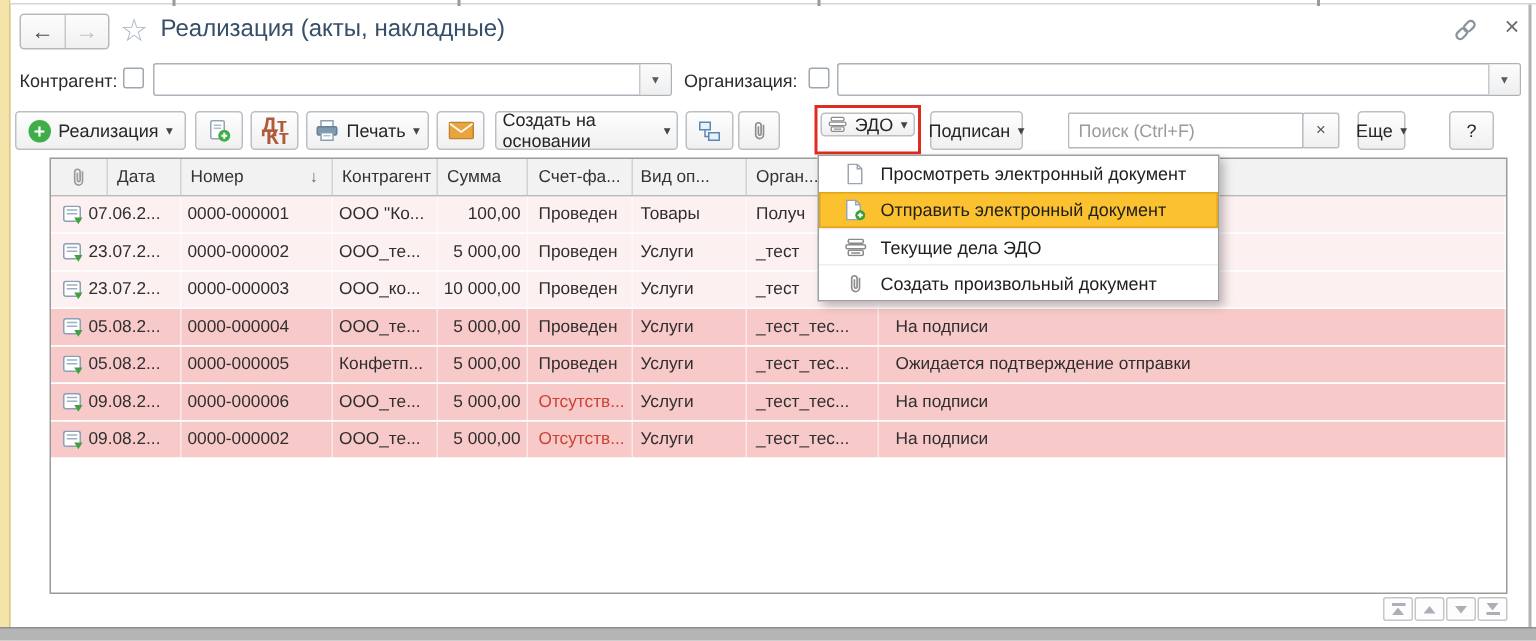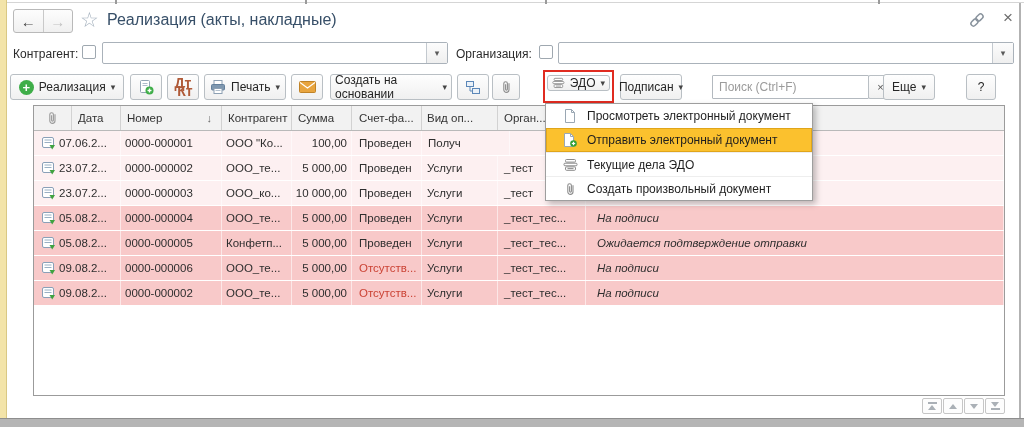--- a/index.html
+++ b/index.html
@@ -51,21 +51,21 @@
 
   
   .grid{ position:absolute; left:33px; top:105px; width:972px; height:291px; border:1px solid #9b9b9b; background:#fff; font-size:11.5px; color:#2e2e2e;}
   .hrow{ display:flex; height:25px; background:#f2f2f2; border-bottom:1px solid #b9b9b9;}
   .hcell{ display:flex; align-items:center; border-right:1px solid #d2d2d2; padding-left:6px; color:#333; overflow:hidden; white-space:nowrap;}
   .row{ display:flex; height:25px; border-bottom:1px solid rgba(255,255,255,.9); overflow:hidden;}
   .cell{ display:flex; align-items:center; padding-left:4px; overflow:hidden; white-space:nowrap; border-right:1px solid rgba(255,255,255,.55);}
   .t-light .cell{ background:#fdf0f1;}
   .t-dark  .cell{ background:#f8c9c9;}
   .c-dateb{ width:87px;} .c-num{ width:101px;} .c-contr{ width:70px;} .c-sum{ width:60px; justify-content:flex-end; padding-right:4px;}
-  .c-inv{ width:70px; padding-left:7px;} .c-op{ width:76px; padding-left:5px;} .c-org{ width:88px; padding-left:6px;} .c-state{ flex:1; padding-left:11px;font-style:italic;}
+  .c-inv{ width:70px; padding-left:7px;} .c-op{ width:76px; padding-left:5px;} .c-org{ width:88px; padding-left:6px;} .c-state{ flex:1; padding-left:11px;}
   .h-clip{ width:38px; justify-content:center; padding-left:0;}
   .h-date{ width:49px;}
   .red-text{ color:#cb4335;}
   .sort-arrow{ margin-left:auto; margin-right:9px; color:#6b6b6b; font-size:11px;}
   .docico{ margin-left:4px; margin-right:3px; flex:0 0 auto;}
 
   
   .pager{ position:absolute; left:922px; top:398px; display:flex; gap:1px;}
   .pbtn{ width:20px; height:16px; border:1px solid #c6c6c6; border-radius:2px; background:#fdfdfd;
          display:flex; flex-direction:column; align-items:center; justify-content:center; gap:1px;}
@@ -196,21 +196,21 @@
   <div class="tbtn" style="left:620px; width:62px">
     <span>Подписан</span>
     <span class="caret">▾</span>
   </div>
   <div class="search-box">
     <input placeholder="Поиск (Ctrl+F)" style="">
   </div>
   <div class="clear-btn">
     <span>×</span>
   </div>
-  <div class="tbtn" style="left:883px; width:52px">
+  <div class="tbtn" style="left:905px; width:32px">
     <span>Еще</span>
     <span class="caret">▾</span>
   </div>
   <div class="tbtn" style="left:966px; width:30px">
     <span>?</span>
   </div>
 
   <div class="grid">
     <div class="hrow">
       <div class="hcell h-clip">
@@ -238,20 +238,21 @@
             <line x1="2.5" y1="3" x2="9.5" y2="3" stroke="#9ab0c4"></line>
             <line x1="2.5" y1="5.5" x2="9.5" y2="5.5" stroke="#9ab0c4"></line>
             <path d="M7.5 8 L13 8 L10.2 12.5 Z" fill="#3fa23f"></path>
           </svg>
           <span>07.06.2...</span>
         </div>
       <div class="cell c-num">0000-000001</div>
       <div class="cell c-contr">ООО "Ко...</div>
       <div class="cell c-sum">100,00</div>
       <div class="cell c-inv">Проведен</div>
+      <div class="cell c-op">Товары</div>
       <div class="cell c-org">Получ</div>
       <div class="cell c-state"></div>
     </div>
     <div class="row t-light">
       <div class="cell c-dateb">
           <svg class="docico" width="14" height="13" viewBox="0 0 14 13">
             <rect x="0.5" y="0.5" width="11" height="10" rx="1.5" fill="#fff" stroke="#8aa0b8"></rect>
             <line x1="2.5" y1="3" x2="9.5" y2="3" stroke="#9ab0c4"></line>
             <line x1="2.5" y1="5.5" x2="9.5" y2="5.5" stroke="#9ab0c4"></line>
             <path d="M7.5 8 L13 8 L10.2 12.5 Z" fill="#3fa23f"></path>

